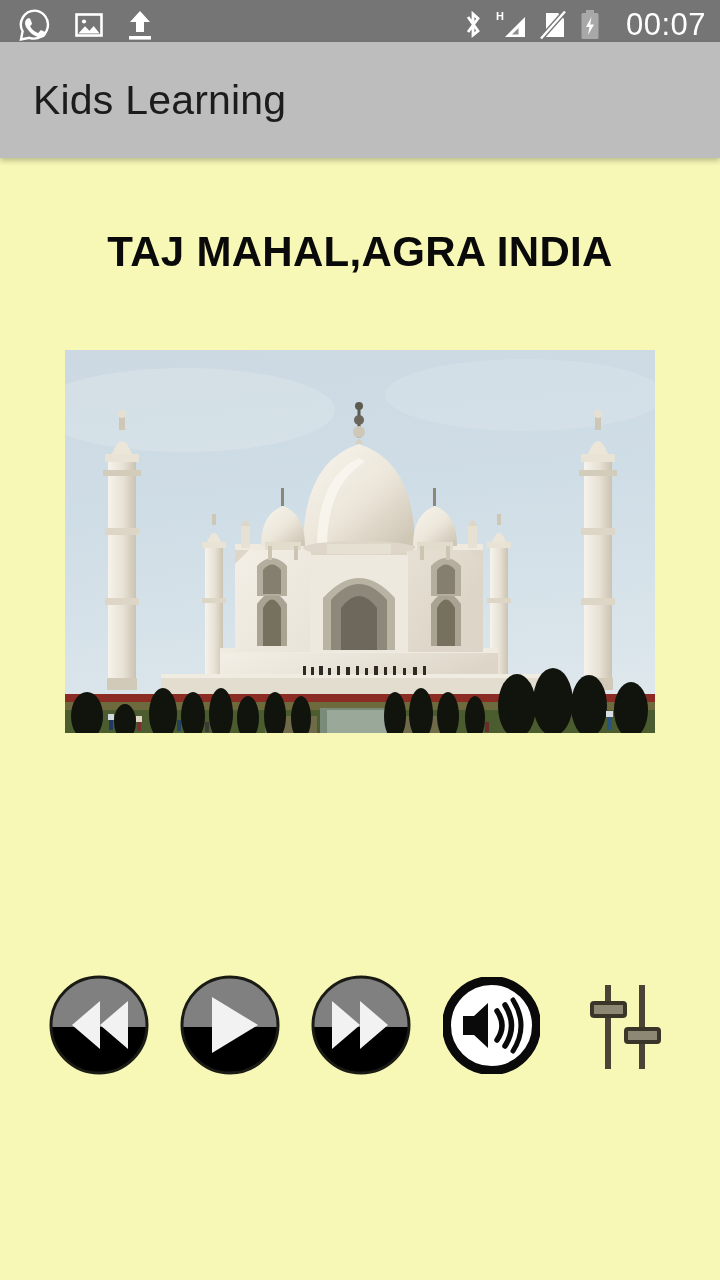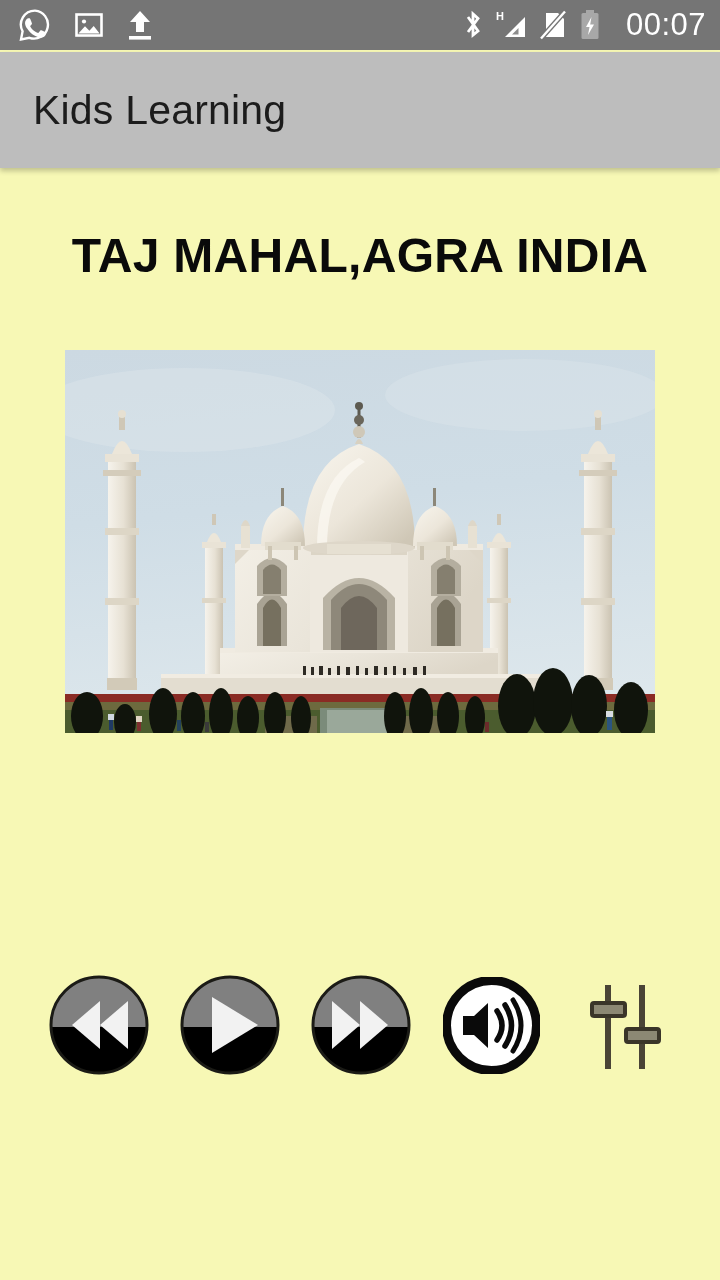--- a/index.html
+++ b/index.html
@@ -21,40 +21,40 @@
   .sb-left { display:flex; align-items:center; gap:22px; }
   .sb-right { display:flex; align-items:center; gap:10px; }
   .sb-icon { display:flex; align-items:center; justify-content:center; }
   .sb-time {
     color:#fff; font-size:31px; font-weight:400; letter-spacing:0.5px;
     font-family:"Liberation Sans", sans-serif; margin-left:14px;
   }
 
   
   .appbar {
-    position:absolute; top:52px; left:0; width:720px; height:116px;
+    position:absolute; top:42px; left:0; width:720px; height:116px;
     background:#bdbdbd;
     display:flex; align-items:center;
     box-shadow:0 3px 5px rgba(0,0,0,0.22);
     z-index:5;
   }
   .appbar-title {
     color:#1c1c1c; font-size:41px; font-weight:500;
     padding-left:33px; letter-spacing:0.2px;
   }
 
   
   .content {
     position:absolute; top:166px; left:0; width:720px; height:1114px;
     background:#f7f8b5;
   }
   .page-title {
     position:absolute; top:62px; left:0; width:720px;
     text-align:center;
-    font-size:48px; font-weight:bold; color:#0a0a0a;
+    font-size:42px; font-weight:bold; color:#0a0a0a;
     letter-spacing:0.3px;
   }
 
   
   .photo-wrap {
     position:absolute; left:65px; top:184px;
     width:590px; height:383px;
     background:#dfe6ea;
     overflow:hidden;
   }

